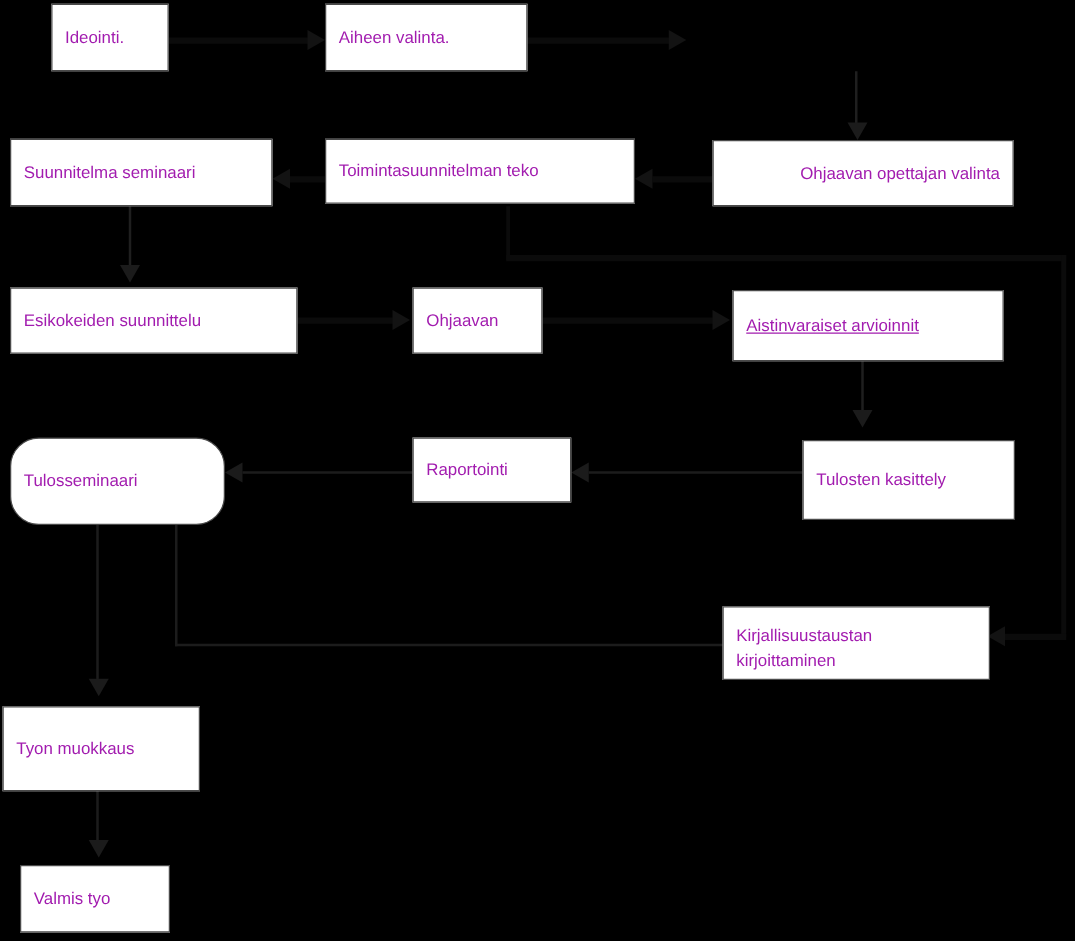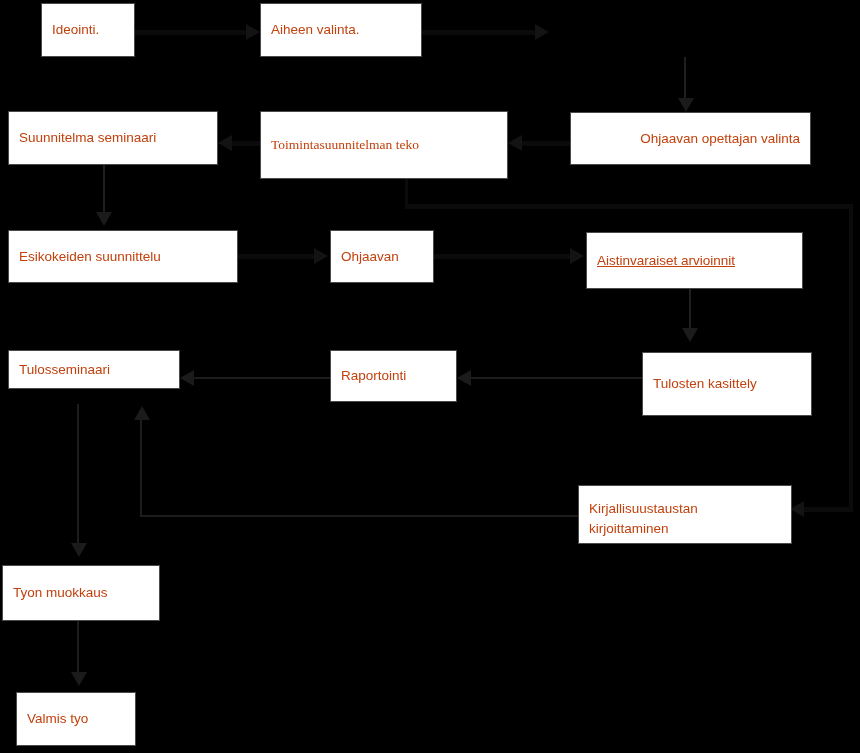--- a/index.html
+++ b/index.html
@@ -14,21 +14,21 @@
     height: 753px;
     background: #000000;
     overflow: hidden;
     font-family: "Liberation Sans", sans-serif;
   }
   .node {
     position: absolute;
     box-sizing: border-box;
     background: #ffffff;
     border: 1px solid #4a4a4a;
-    color: #c2410c;
+    color: #a21caf;
     font-size: 13.5px;
     line-height: 1.45;
     display: flex;
     align-items: center;
     padding: 4px 10px;
     white-space: pre-line;
   }
   .node.two-line {
     align-items: flex-start;
     padding-top: 13px;
@@ -129,58 +129,58 @@
 
   <div class="node" style="left:260px; top:3px; width:162px; height:54px;">
     <span>Aiheen valinta.</span>
   </div>
 
 
   <div class="node" style="left:8px; top:111px; width:210px; height:54px;padding-left:10px;">
     <span>Suunnitelma seminaari</span>
   </div>
 
-  <div class="node" style="left:260px; top:111px; width:248px; height:68px;font-family:Liberation Serif, serif;">
+  <div class="node" style="left:260px; top:111px; width:248px; height:52px;">
     <span>Toimintasuunnitelman teko</span>
   </div>
 
   <div class="node" style="left:570px; top:112px; width:241px; height:53px;justify-content:flex-end;">
     <span>Ohjaavan opettajan valinta</span>
   </div>
 
   <div class="node" style="left:8px; top:230px; width:230px; height:53px;">
     <span>Esikokeiden suunnittelu</span>
   </div>
 
   <div class="node" style="left:330px; top:230px; width:104px; height:53px;">
     <span>Ohjaavan</span>
   </div>
 
   <div class="node" style="left:586px; top:232px; width:217px; height:57px;text-decoration:underline;">
     <span>Aistinvaraiset arvioinnit</span>
   </div>
 
-  <div class="node" style="left:8px; top:350px; width:172px; height:39px;">
+  <div class="node" style="left:8px; top:350px; width:172px; height:70px;border-radius:23px;">
     <span>Tulosseminaari</span>
   </div>
 
   <div class="node" style="left:330px; top:350px; width:127px; height:52px;">
     <span>Raportointi</span>
   </div>
 
   <div class="node" style="left:642px; top:352px; width:170px; height:64px;">
     <span>Tulosten kasittely</span>
   </div>
 
   <div class="node two-line" style="left:578px; top:485px; width:214px; height:59px;">
     <span>Kirjallisuustaustan
 kirjoittaminen</span>
   </div>
 
-  <div class="node" style="left:2px; top:565px; width:158px; height:56px;">
+  <div class="node" style="left:2px; top:565px; width:158px; height:68px;">
     <span>Tyon muokkaus</span>
   </div>
 
   <div class="node" style="left:16px; top:692px; width:120px; height:54px;">
     <span>Valmis tyo</span>
   </div>
 
 </div>
 
 </body></html>

